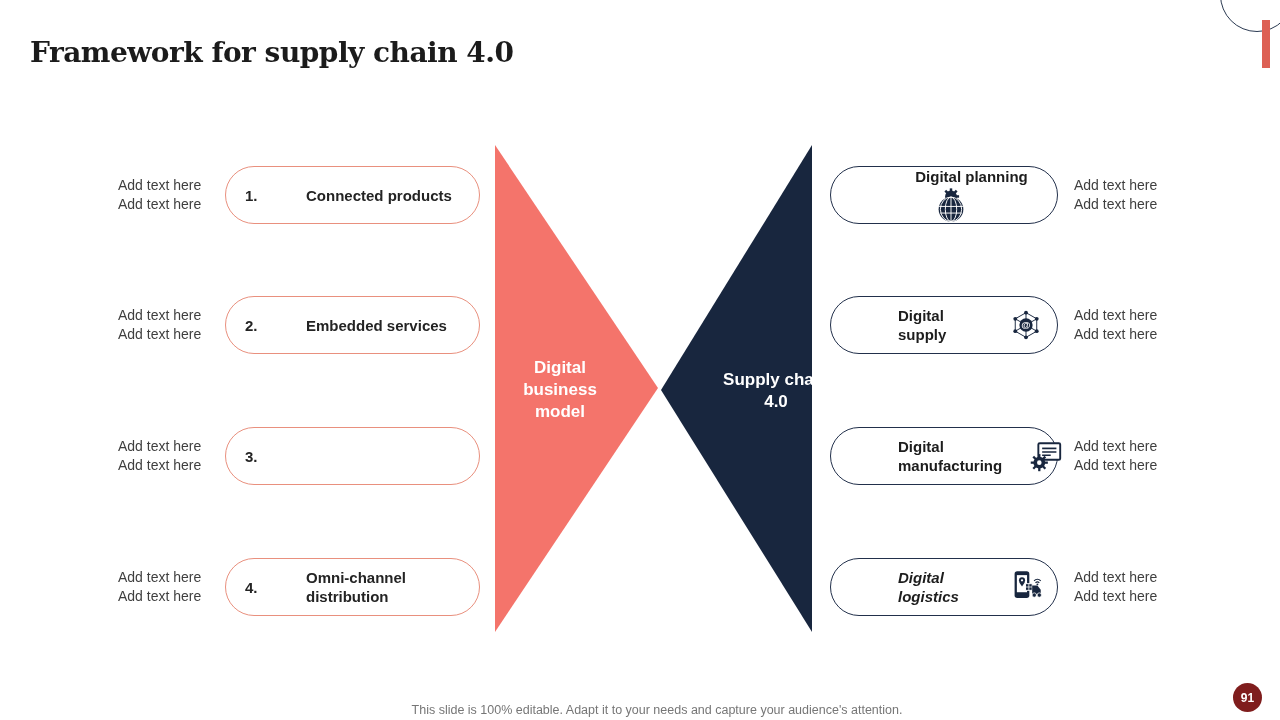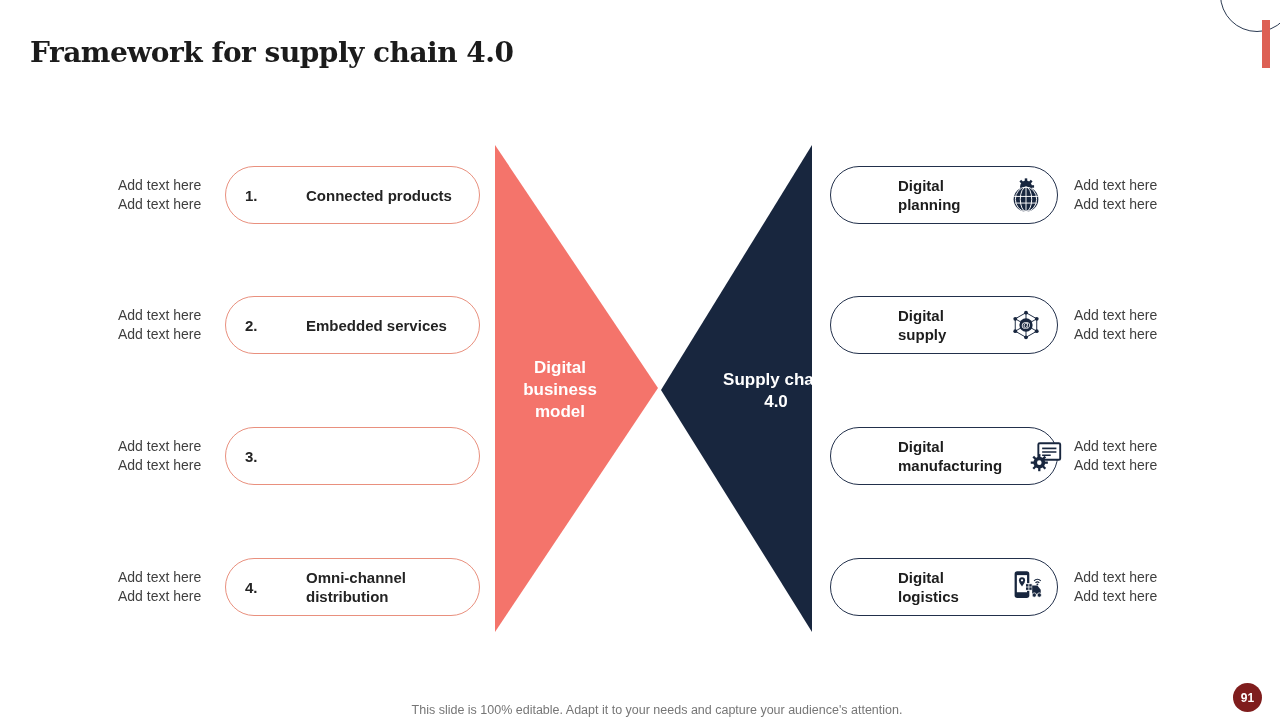--- a/index.html
+++ b/index.html
@@ -81,21 +81,21 @@
     <div class="lbl">Omni-channel distribution</div>
   </div>
 
   <svg class="tri-svg" width="317" height="487" viewBox="0 0 317 487">
     <polygon points="0,0 163,243 0,487" fill="#F4746B"></polygon>
     <polygon points="317,0 166,245 317,487" fill="#18263E"></polygon>
   </svg>
   <div class="tri-label lefttri">Digital business model</div>
   <div class="tri-label righttri">Supply chain 4.0</div>
 
-  <div class="pill right" style="top:166px;">
+  <div class="pill right" style="top:166px;flex-direction:column;">
     <div class="lbl">Digital planning</div>
     <span class="icon">
       <svg width="38" height="38" viewBox="0 0 40 40">
         <g fill="#18263E">
           <g>
               <rect x="18.7" y="2.5" width="2.6" height="4"></rect>
             </g>
           <g transform="rotate(45 20 11)">
               <rect x="18.7" y="2.5" width="2.6" height="4"></rect>
             </g>
@@ -168,21 +168,21 @@
             </g>
           <g transform="rotate(315 14 27)">
               <rect x="12.8" y="18" width="2.4" height="4"></rect>
             </g>
           <circle cx="14" cy="27" r="6.2"></circle>
         </g>
         <circle cx="14" cy="27" r="2.4" fill="#ffffff"></circle>
       </svg>
     </span>
   </div>
-  <div class="pill right" style="top:558px;">
+  <div class="pill right" style="top:558px;font-style:italic;">
     <div class="lbl">Digital logistics</div>
     <span class="icon">
       <svg width="38" height="38" viewBox="0 0 40 40">
         <rect x="8" y="3.5" width="15.5" height="28" rx="2.8" fill="#18263E"></rect>
         <rect x="10.4" y="7.5" width="10.7" height="18" fill="#ffffff"></rect>
         <circle cx="15.8" cy="13" r="3.2" fill="#18263E"></circle>
         <path d="M15.8,19.5 l-3,-4.4 h6 z" fill="#18263E"></path>
         <circle cx="15.8" cy="13" r="1.2" fill="#ffffff"></circle>
         <rect x="19.5" y="16.5" width="7" height="7" fill="#18263E" stroke="#ffffff" stroke-width="1"></rect>
         <path d="M23,16.5 v7 M19.5,20 h7" stroke="#ffffff" stroke-width="0.8"></path>

